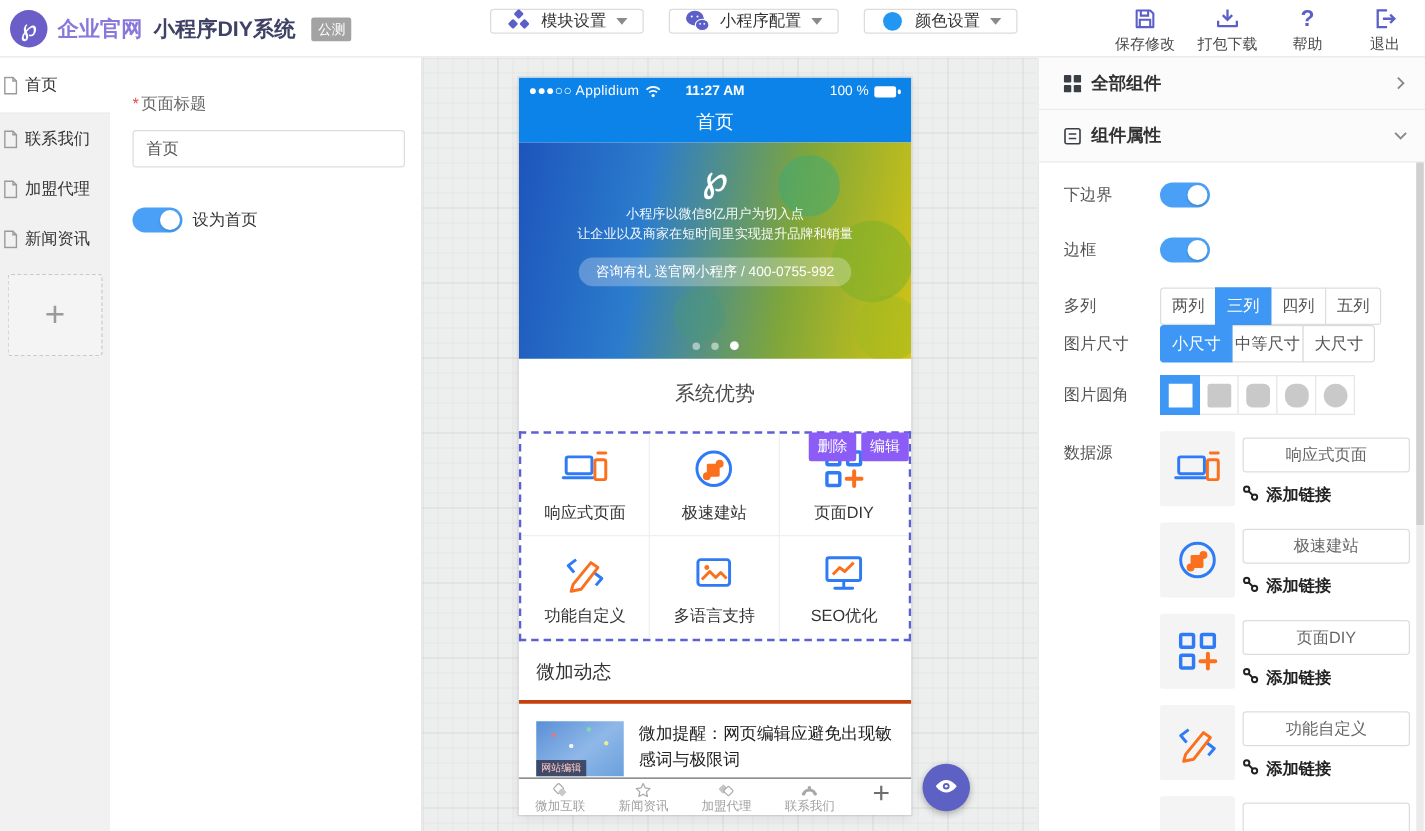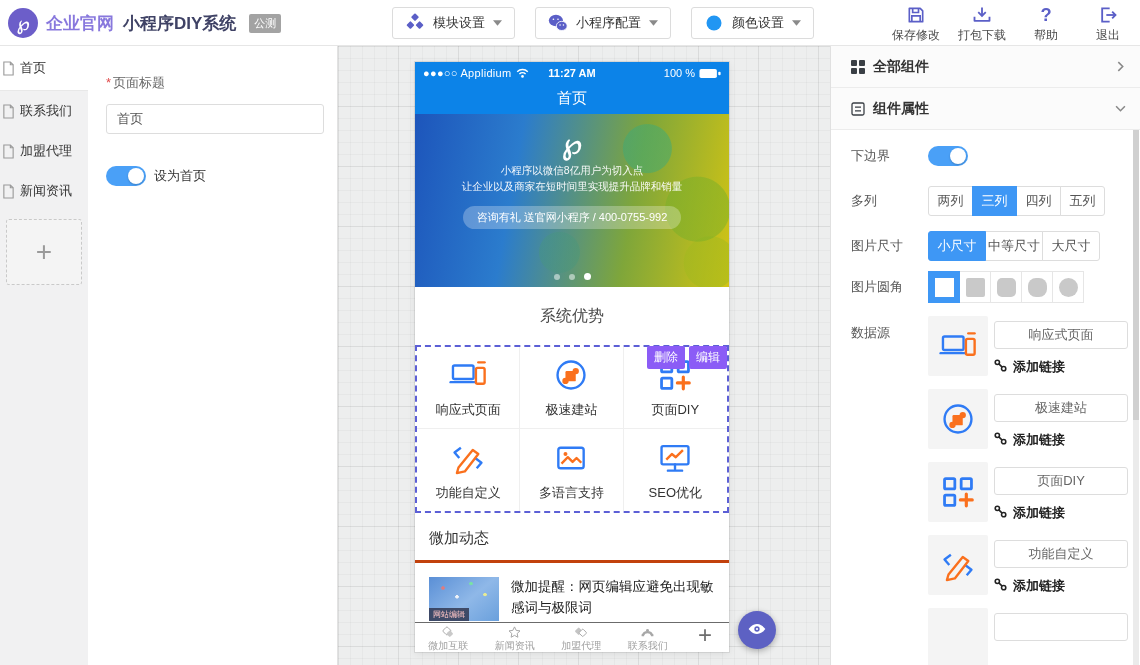--- a/index.html
+++ b/index.html
@@ -7,21 +7,21 @@
   body { font-family:"Liberation Sans","DejaVu Sans",sans-serif; background:#fff; position:relative; font-size:13px; color:#333; }
 
   
   .hdr { position:absolute; left:0; top:0; width:1140px; height:46px; background:#fff; border-bottom:1px solid #e6e6e6; z-index:20; }
   .brand { position:absolute; left:8px; top:8px; display:flex; align-items:center; gap:8px; }
   .logo { width:30px; height:30px; border-radius:50%; background:#6c5ec9; color:#fff; display:grid; place-items:center; font-size:19px; font-weight:bold; }
   .t1 { color:#8878dd; font-size:17px; font-weight:bold; }
   .t2 { color:#3f4265; font-size:17px; font-weight:bold; margin-left:1px; }
   .badge { background:#a3a3a3; color:#fff; font-size:11px; padding:2px 5px; border-radius:2px; margin-left:5px; }
   .menus { position:absolute; left:392px; top:7px; display:flex; gap:20px; }
-  .menu-btn { height:32px; background:#fff; border:1px solid #dcdcdc; border-radius:3px; display:flex; align-items:center; gap:8px; padding:0 12px; font-size:13px; color:#333; cursor:pointer; font-family:inherit; }
+  .menu-btn { height:20px; background:#fff; border:1px solid #dcdcdc; border-radius:3px; display:flex; align-items:center; gap:8px; padding:0 12px; font-size:13px; color:#333; cursor:pointer; font-family:inherit; }
   .mi { width:20px; height:20px; display:grid; place-items:center; }
   .mi svg { width:20px; height:20px; }
   .caret svg { width:9px; height:6px; display:block; }
   .actions { position:absolute; right:10px; top:5px; display:flex; gap:18px; }
   .action { display:flex; flex-direction:column; align-items:center; gap:2px; cursor:pointer; min-width:44px; }
   .ai { height:20px; } .ai svg { width:20px; height:20px; }
   .al { font-size:12px; color:#4a4a4a; }
 
   
   .pages { position:absolute; left:0; top:46px; width:88px; bottom:0; background:#f1f1f2; }
@@ -113,21 +113,21 @@
   .acc-row { height:42px; display:flex; align-items:center; gap:8px; padding:0 14px 0 20px; background:#fbfbfb; border-bottom:1px solid #ececec; cursor:pointer; }
   .acc-ic { display:flex; } .acc-ic svg { width:14px; height:14px; }
   .acc-t { font-size:14px; color:#333; font-weight:bold; }
   .chev { margin-left:auto; display:flex; } .chev svg { width:11px; height:11px; }
 
   .props { padding:16px 0 0 20px; }
   .prow { display:flex; align-items:center; margin-top:0; }
   .plabel { width:77px; font-size:13px; color:#555; flex-shrink:0; }
   .prow.r2 { margin-top:24px; }
   .prow.r3 { margin-top:20px; }
-  .prow.r4 { margin-top:15px; }
+  .prow.r4 { }
   .prow.r5 { margin-top:10px; }
   .prow.r6 { margin-top:13px; align-items:flex-start; }
   .prow.r6 .plabel { padding-top:8px; }
 
   .seg { display:flex; }
   .seg-btn { height:30px; background:#fff; border:1px solid #ddd; margin-left:-1px; font-size:13px; color:#555; cursor:pointer; font-family:inherit; position:relative; }
   .seg-btn:first-child { margin-left:0; border-radius:3px 0 0 3px; }
   .seg-btn:last-child { border-radius:0 3px 3px 0; }
   .seg-btn.active { background:#3e97f5; border-color:#3e97f5; color:#fff; z-index:1; }
   .seg-col .seg-btn { width:45px; }
@@ -504,20 +504,24 @@
           <path d="M1 3l4 4 4-4"></path>
         </svg>
       </span>
   </div>
 
   <div class="props">
     <div class="prow">
       <span class="plabel">下边界</span>
       <div class="toggle"></div>
     </div>
+    <div class="prow r2">
+      <span class="plabel">边框</span>
+      <div class="toggle"></div>
+    </div>
     <div class="prow r3">
       <span class="plabel">多列</span>
       <div class="seg seg-col">
         <button class="seg-btn">两列</button>
         <button class="seg-btn active">三列</button>
         <button class="seg-btn">四列</button>
         <button class="seg-btn">五列</button>
       </div>
     </div>
     <div class="prow r4">

